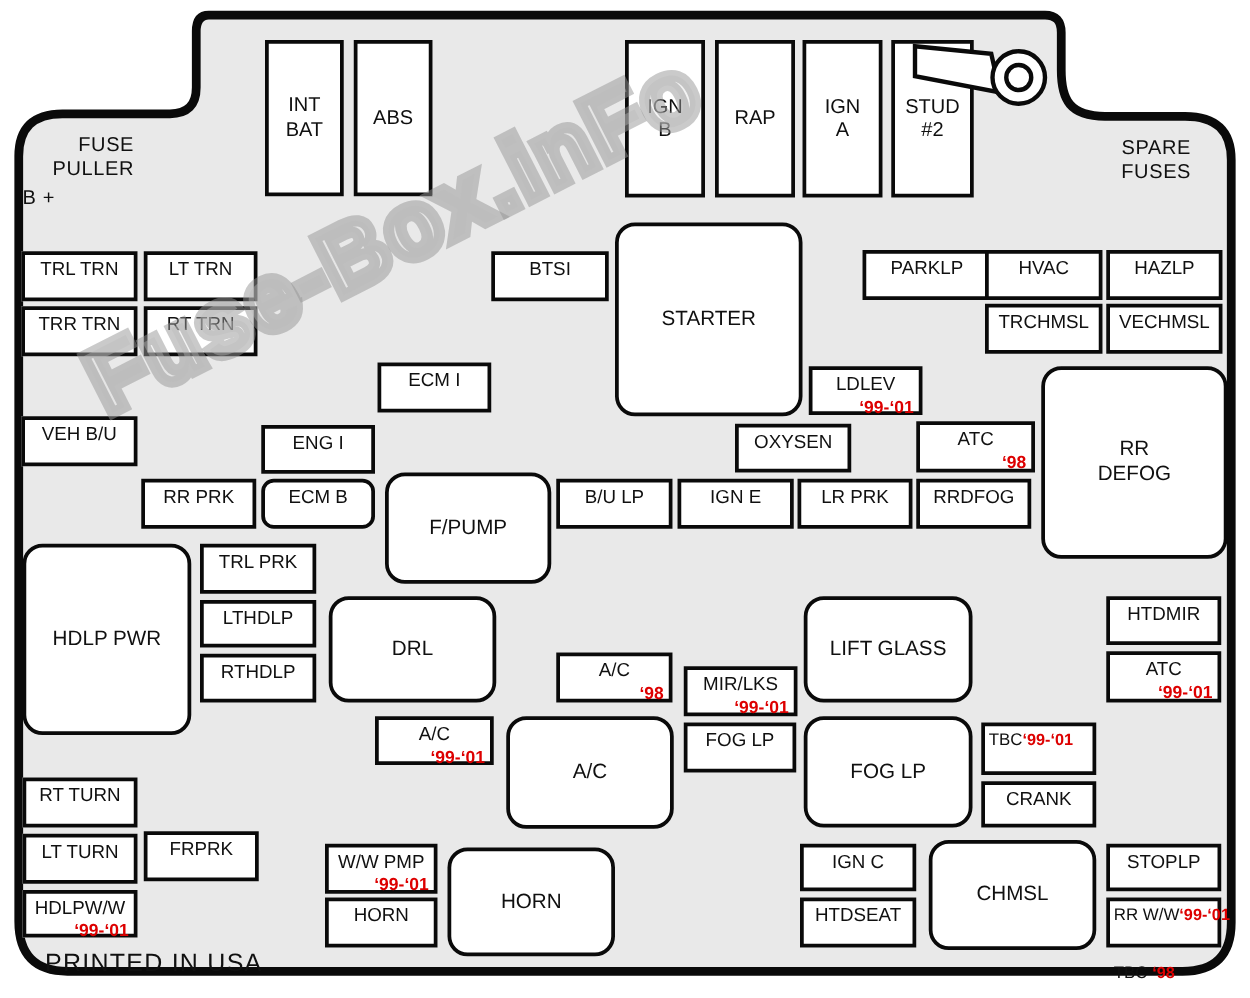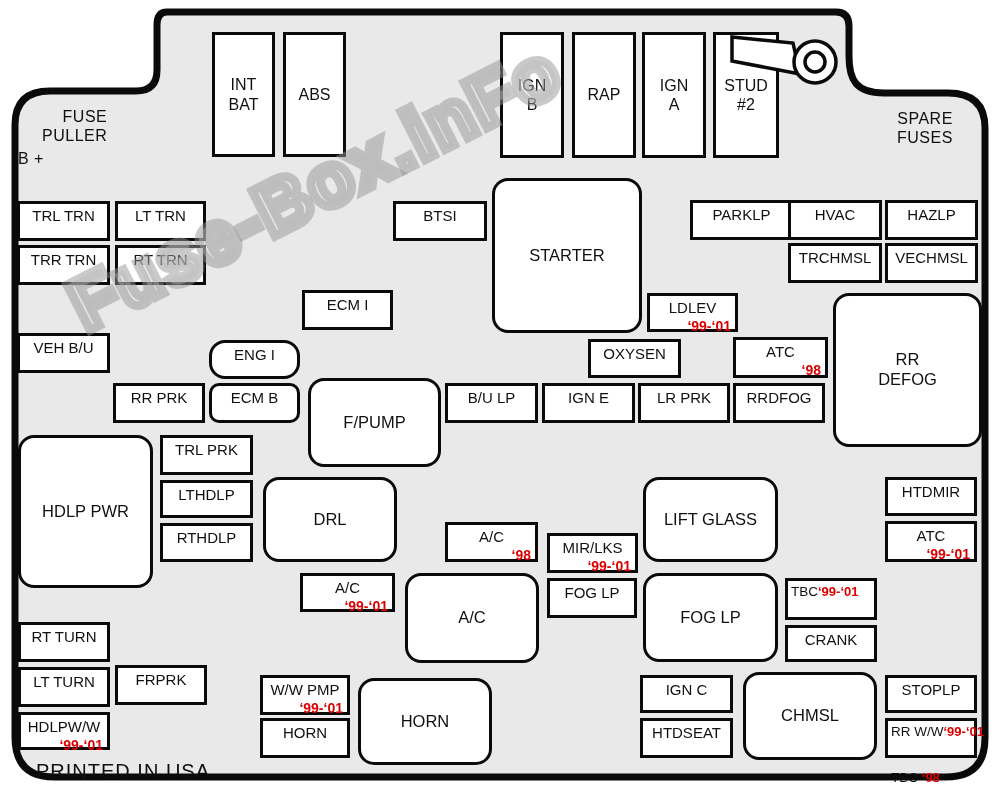--- a/index.html
+++ b/index.html
@@ -77,21 +77,21 @@
       </div>
       <div class="box fuse" style="left: 115px; top: 245px; width: 91px; height: 40px;">
         <div class="bline align-center"><span>RT TRN</span></div>
       </div>
       <div class="box fuse" style="left: 17px; top: 333px; width: 93px; height: 40px;">
         <div class="bline align-center"><span>VEH B/U</span></div>
       </div>
       <div class="box fuse" style="left: 302px; top: 290px; width: 91px; height: 40px;">
         <div class="bline align-center"><span>ECM I</span></div>
       </div>
-      <div class="box fuse" style="left: 209px; top: 340px; width: 91px; height: 39px; border-radius: 16px;">
+      <div class="box fuse" style="left: 209px; top: 340px; width: 91px; height: 39px;">
         <div class="bline align-center"><span>ENG I</span></div>
       </div>
       <div class="box fuse" style="left: 113px; top: 383px; width: 92px; height: 40px;">
         <div class="bline align-center"><span>RR PRK</span></div>
       </div>
       <div class="box fuse" style="left: 209px; top: 383px; width: 91px; height: 40px; border-radius: 10px;">
         <div class="bline align-center"><span>ECM B</span></div>
       </div>
       <div class="box fuse" style="left: 393px; top: 201px; width: 94px; height: 40px;">
         <div class="bline align-center"><span>BTSI</span></div>

